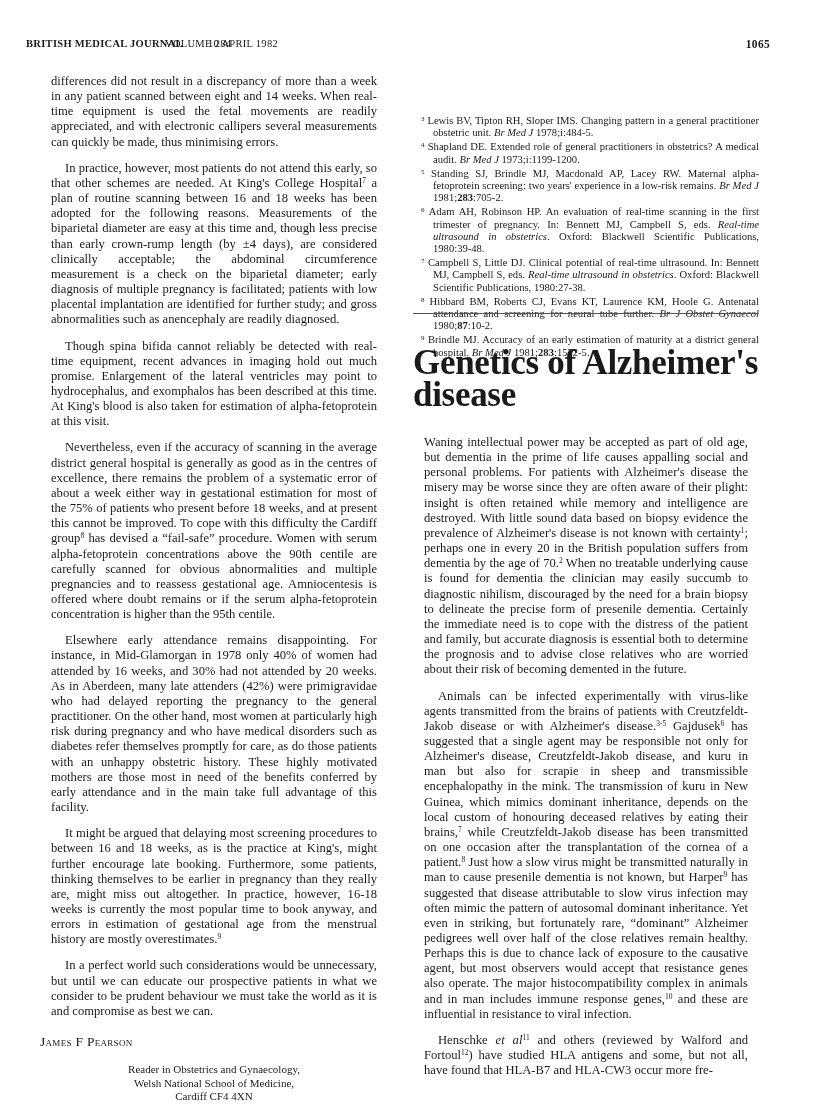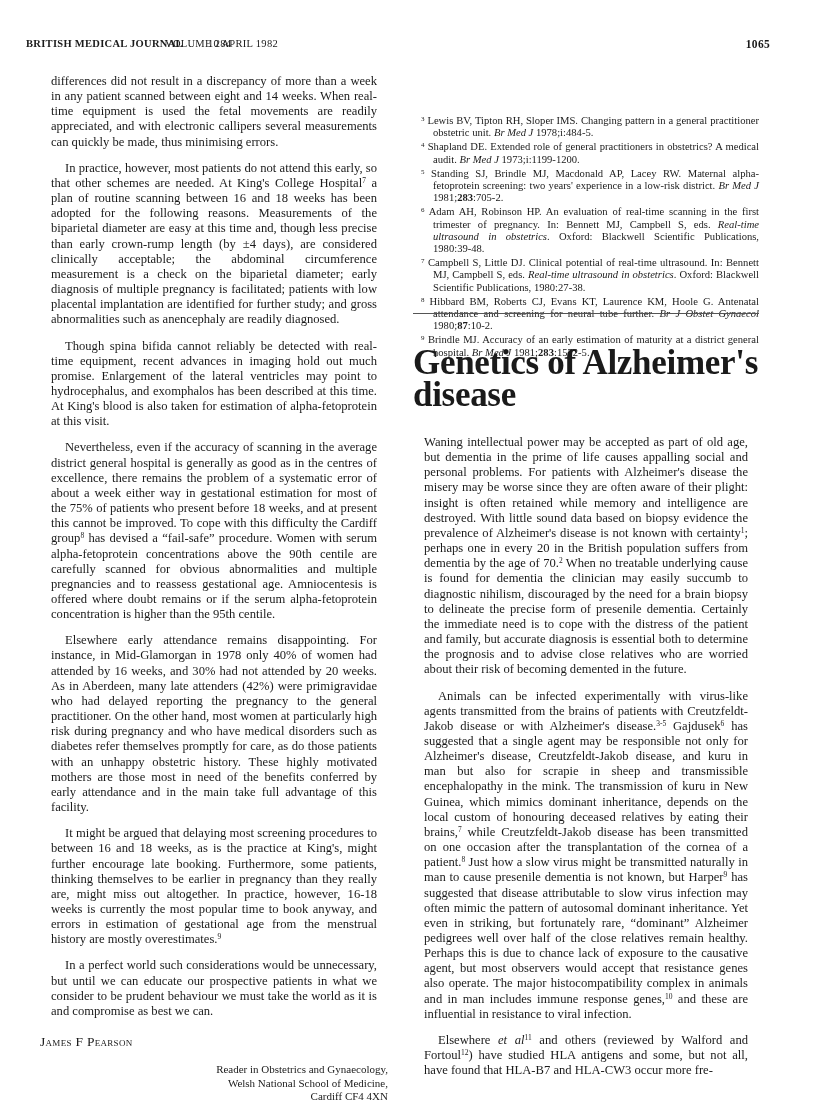--- a/index.html
+++ b/index.html
@@ -12,21 +12,21 @@
   .header .volume { position: absolute; left: 139px; }
   .header .date { position: absolute; left: 182px; }
   .header .pageno { position: absolute; right: 0; font-weight: bold; font-size: 11.5px; font-family: Liberation Serif, serif; }
   .col { position: absolute; font-size: 12.6px; line-height: 15.15px; text-align: justify; }
   .col-left { left: 40px; top: 63px; width: 348px; }
   .col-right { left: 413px; width: 346px; }
   p { margin: 11px; }
   p.indent { text-indent: 14px; }
   sup { font-size: 7.5px; line-height: 0; vertical-align: 4px; }
   .signature { text-align: left; font-variant: small-caps; font-size: 13.5px; margin-top: 15px; letter-spacing: 0.3px; }
-  .affil { font-size: 11px; line-height: 13.4px; text-align: right; margin-top: 14px; }
+  .affil { font-size: 11px; line-height: 13.4px; text-align: center; margin-top: 14px; }
   .refs { font-size: 10.6px; line-height: 12.2px; text-align: justify; margin-top: 48px; }
   .refs .ref { padding-left: 16px; text-indent: -12px; margin-bottom: 2px; }
   .refs .ref sup { font-size: 7px; vertical-align: 3px; }
   .refs-left { margin-top: 17px; }
   .refs-right { position: absolute; top: 67px; left: 417px; width: 342px; }
   i { font-style: italic; }
   b { font-weight: bold; }
   .rule { position: absolute; left: 413px; top: 313px; width: 346px; height: 1px; background: #555; }
   .title { position: absolute; left: 413px; top: 324px; width: 346px;
            font-size: 35px; line-height: 32px; font-weight: bold; letter-spacing: -0.3px; }
@@ -61,28 +61,28 @@
 
   <div class="refs refs-left">
     <div class="ref"><sup>1</sup> <span>Chng PK, Hall MH, MacGillivray I. An audit of antenatal care: the value of the first visit. </span><i>Br Med J</i><span> 1980;</span><b>281</b><span>:1184-6.</span></div>
     <div class="ref"><sup>2</sup> <span>Marsh GN. Obstetric audit in general practice. </span><i>Br Med J</i><span> 1977;ii:1004-6.</span><b></b><span></span></div>
   </div>
 </div>
 
 <div class="refs refs-right">
   <div class="ref"><sup>3</sup> <span>Lewis BV, Tipton RH, Sloper IMS. Changing pattern in a general practitioner obstetric unit. </span><i>Br Med J</i><span> 1978;i:484-5.</span><b></b><span></span></div>
   <div class="ref"><sup>4</sup> <span>Shapland DE. Extended role of general practitioners in obstetrics? A medical audit. </span><i>Br Med J</i><span> 1973;i:1199-1200.</span><b></b><span></span></div>
-  <div class="ref"><sup>5</sup> <span>Standing SJ, Brindle MJ, Macdonald AP, Lacey RW. Maternal alpha-fetoprotein screening: two years' experience in a low-risk district. </span><i>Br Med J</i><span> 1981;</span><b>283</b><span>:705-2.</span></div>
+  <div class="ref"><sup>5</sup> <span>Standing SJ, Brindle MJ, Macdonald AP, Lacey RW. Maternal alpha-fetoprotein screening: two years' experience in a low-risk remains. </span><i>Br Med J</i><span> 1981;</span><b>283</b><span>:705-2.</span></div>
   <div class="ref"><sup>6</sup> <span>Adam AH, Robinson HP. An evaluation of real-time scanning in the first trimester of pregnancy. In: Bennett MJ, Campbell S, eds. </span><i>Real-time ultrasound in obstetrics</i><span>. Oxford: Blackwell Scientific Publications, 1980:39-48.</span><b></b><span></span></div>
   <div class="ref"><sup>7</sup> <span>Campbell S, Little DJ. Clinical potential of real-time ultrasound. In: Bennett MJ, Campbell S, eds. </span><i>Real-time ultrasound in obstetrics</i><span>. Oxford: Blackwell Scientific Publications, 1980:27-38.</span><b></b><span></span></div>
   <div class="ref"><sup>8</sup> <span>Hibbard BM, Roberts CJ, Evans KT, Laurence KM, Hoole G. Antenatal attendance and screening for neural tube further. </span><i>Br J Obstet Gynaecol</i><span> 1980;</span><b>87</b><span>:10-2.</span></div>
   <div class="ref"><sup>9</sup> <span>Brindle MJ. Accuracy of an early estimation of maturity at a district general hospital. </span><i>Br Med J</i><span> 1981;</span><b>283</b><span>:1572-5.</span></div>
 </div>
 
 <div class="rule"></div>
 
 <h1 class="title">Genetics of Alzheimer's disease</h1>
 
 <div class="col col-right body">
   <p><span>Waning intellectual power may be accepted as part of old age, but dementia in the prime of life causes appalling social and personal problems. For patients with Alzheimer's disease the misery may be worse since they are often aware of their plight: insight is often retained while memory and intelligence are destroyed. With little sound data based on biopsy evidence the prevalence of Alzheimer's disease is not known with certainty</span><sup>1</sup><span>; perhaps one in every 20 in the British population suffers from dementia by the age of 70.</span><sup>2</sup><span> When no treatable underlying cause is found for dementia the clinician may easily succumb to diagnostic nihilism, discouraged by the need for a brain biopsy to delineate the precise form of presenile dementia. Certainly the immediate need is to cope with the distress of the patient and family, but accurate diagnosis is essential both to determine the prognosis and to advise close relatives who are worried about their risk of becoming demented in the future.</span></p>
   <p class="indent"><span>Animals can be infected experimentally with virus-like agents transmitted from the brains of patients with Creutzfeldt-Jakob disease or with Alzheimer's disease.</span><sup>3-5</sup><span> Gajdusek</span><sup>6</sup><span> has suggested that a single agent may be responsible not only for Alzheimer's disease, Creutzfeldt-Jakob disease, and kuru in man but also for scrapie in sheep and transmissible encephalopathy in the mink. The transmission of kuru in New Guinea, which mimics dominant inheritance, depends on the local custom of honouring deceased relatives by eating their brains,</span><sup>7</sup><span> while Creutzfeldt-Jakob disease has been transmitted on one occasion after the transplantation of the cornea of a patient.</span><sup>8</sup><span> Just how a slow virus might be transmitted naturally in man to cause presenile dementia is not known, but Harper</span><sup>9</sup><span> has suggested that disease attributable to slow virus infection may often mimic the pattern of autosomal dominant inheritance. Yet even in striking, but fortunately rare, “dominant” Alzheimer pedigrees well over half of the close relatives remain healthy. Perhaps this is due to chance lack of exposure to the causative agent, but most observers would accept that resistance genes also operate. The major histocompatibility complex in animals and in man includes immune response genes,</span><sup>10</sup><span> and these are influential in resistance to viral infection.</span></p>
-  <p class="indent"><span>Elsewhere </span><i>et al</i><sup>11</sup><span> and others (reviewed by Walford and Fortoul</span><sup>12</sup><span>) have studied HLA antigens and some, but not all, have found that HLA-B7 and HLA-CW3 occur more fre-</span></p>
+  <p class="indent"><span>Henschke </span><i>et al</i><sup>11</sup><span> and others (reviewed by Walford and Fortoul</span><sup>12</sup><span>) have studied HLA antigens and some, but not all, have found that HLA-B7 and HLA-CW3 occur more fre-</span></p>
 </div>
 
 </body></html>

